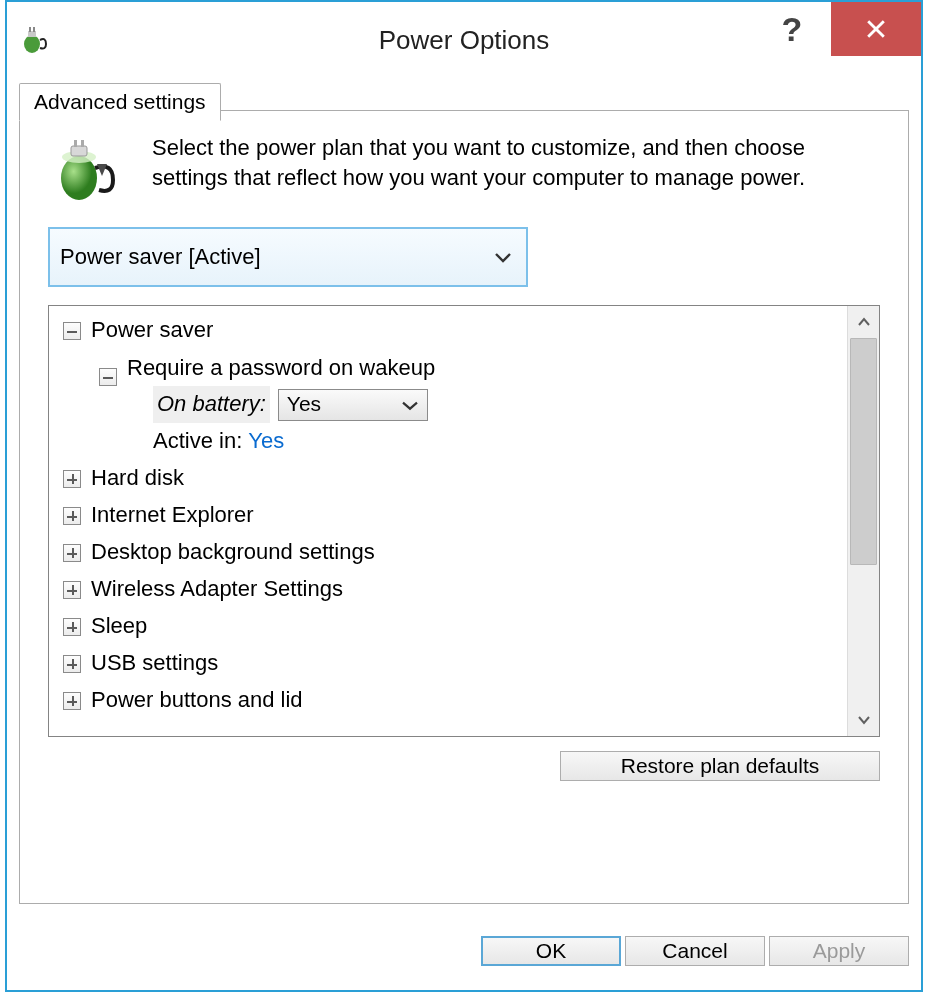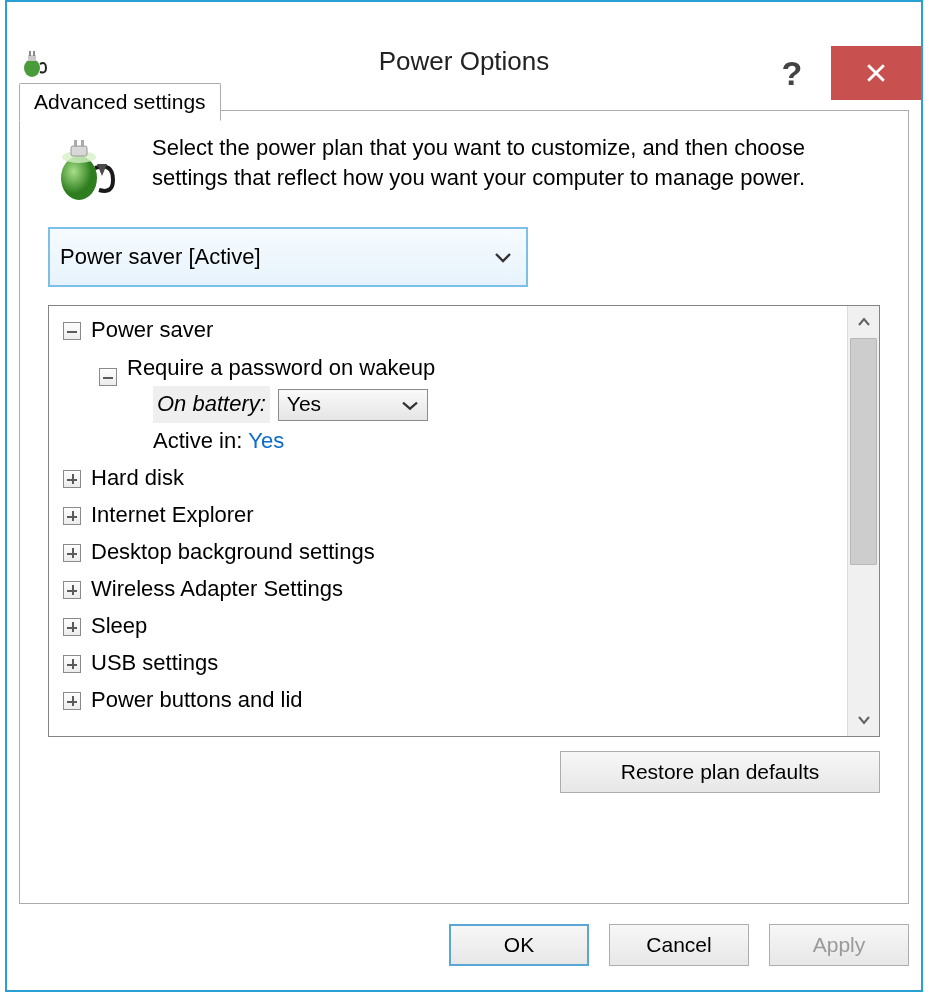--- a/index.html
+++ b/index.html
@@ -20,23 +20,22 @@
     width: 918px;
     height: 992px;
     background: #fff;
     border: 2px solid #2a9fd6;
   }
   
   .titlebar {
     height: 54px;
     background: #fff;
     display: flex;
-    align-items: flex-start;
-    position: relative;
-    margin-top: 44px;
+    align-items: flex-end;
+    position: relative;
   }
   .titlebar .app-icon {
     margin-left: 10px;
     width: 34px; height: 34px;
     display: flex; align-items: center; justify-content: center;
   }
   .titlebar .title-text {
     position: absolute;
     left: 0; right: 0;
     text-align: center;
@@ -229,41 +228,41 @@
 
   
   .restore-row {
     display: flex;
     justify-content: flex-end;
     margin-top: 14px;
   }
   .btn {
     border: 1px solid #adadad;
     background: linear-gradient(#f7f7f7,#e7e7e7);
-    height: 42px;
+    height: 30px;
     padding: 0 22px;
     font-size: 21px;
     display: inline-flex;
     align-items: center;
     justify-content: center;
     min-width: 140px;
     color: #000;
   }
   .btn.restore { min-width: 320px; }
   .btn.default {
     border: 2px solid #5aa7d6;
   }
   .btn.disabled { color: #9a9a9a; }
 
   
   .dlg-buttons {
     position: absolute;
     right: 0; bottom: 10px;
     display: flex;
-    gap: 20px;
+    gap: 4px;
     justify-content: flex-end;
   }
 
   .chev-svg { width:18px; height:12px; }
 </style>
 </head>
 <body>
 
 <div class="window">
 

